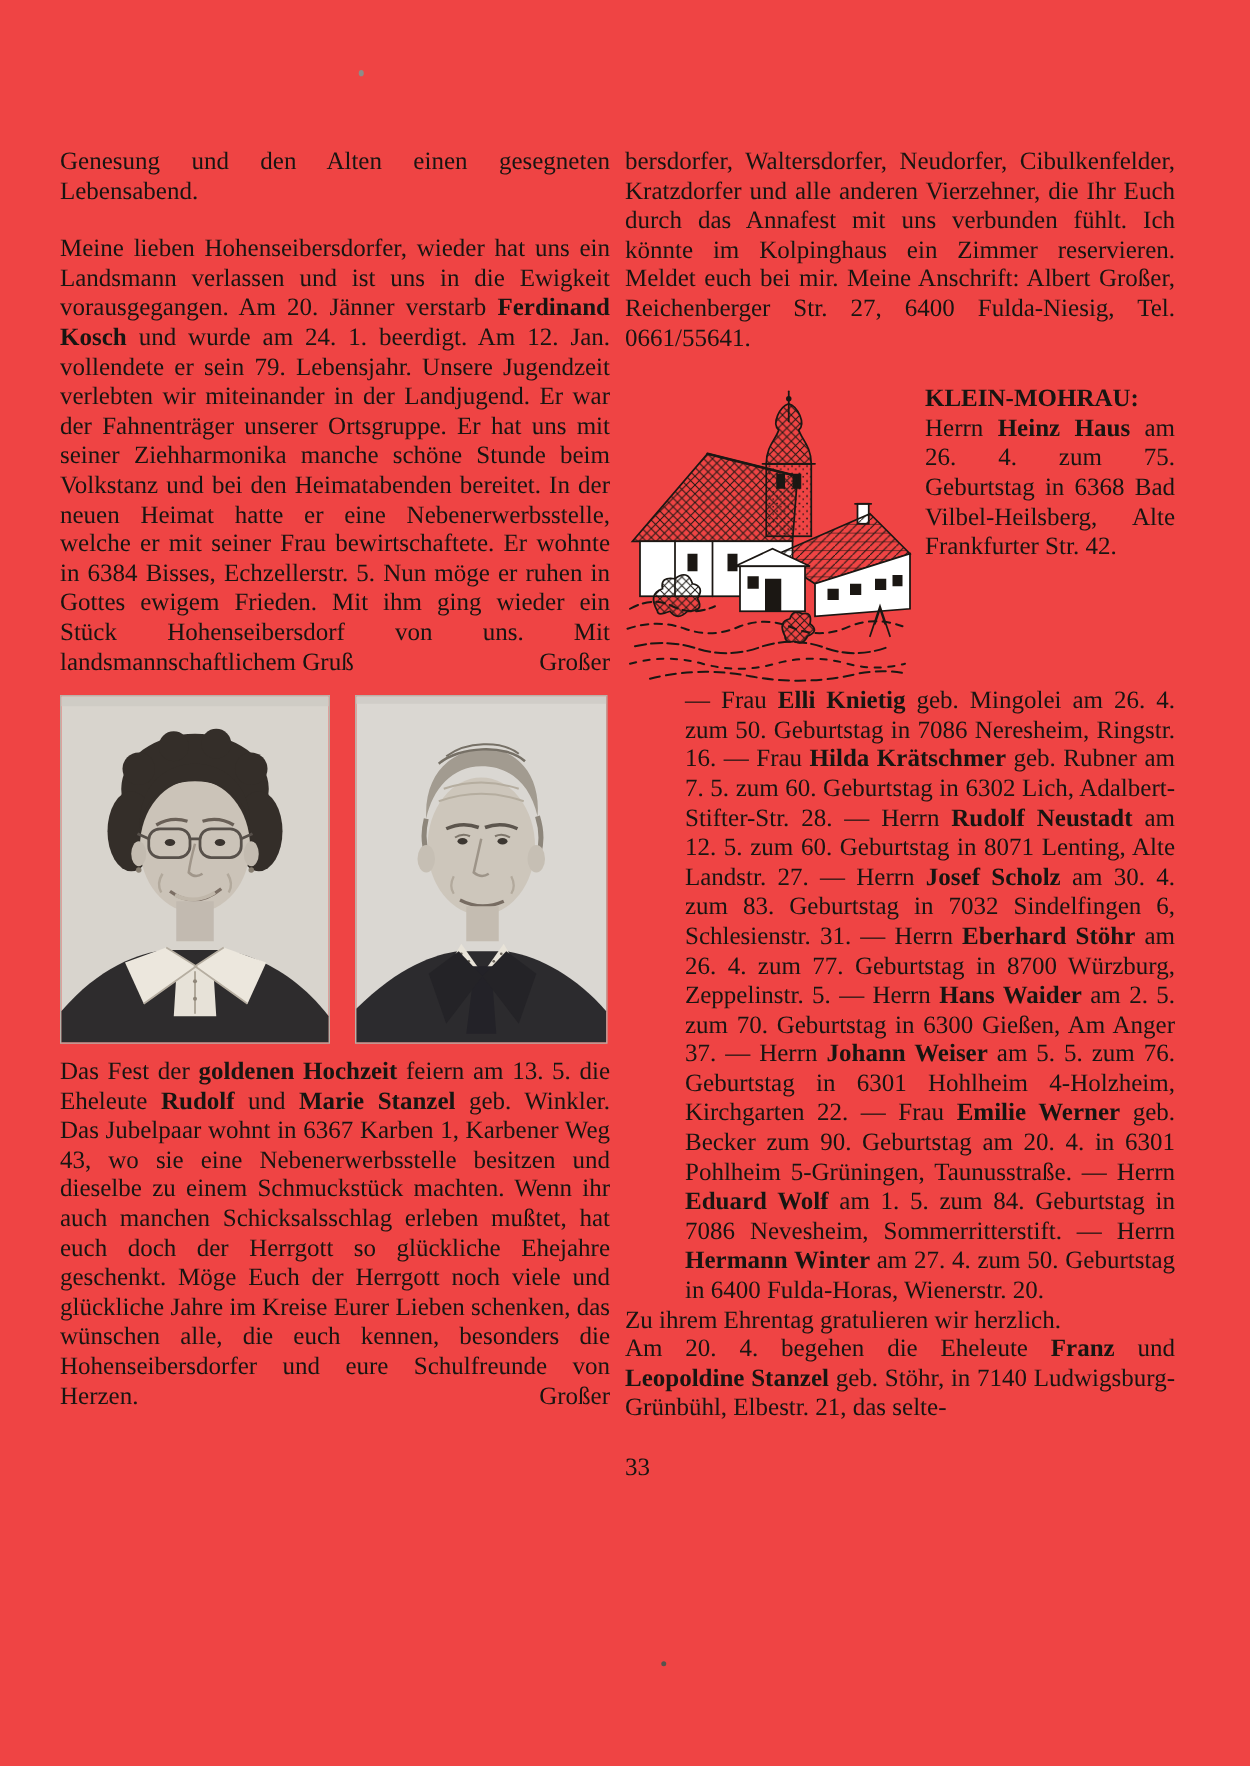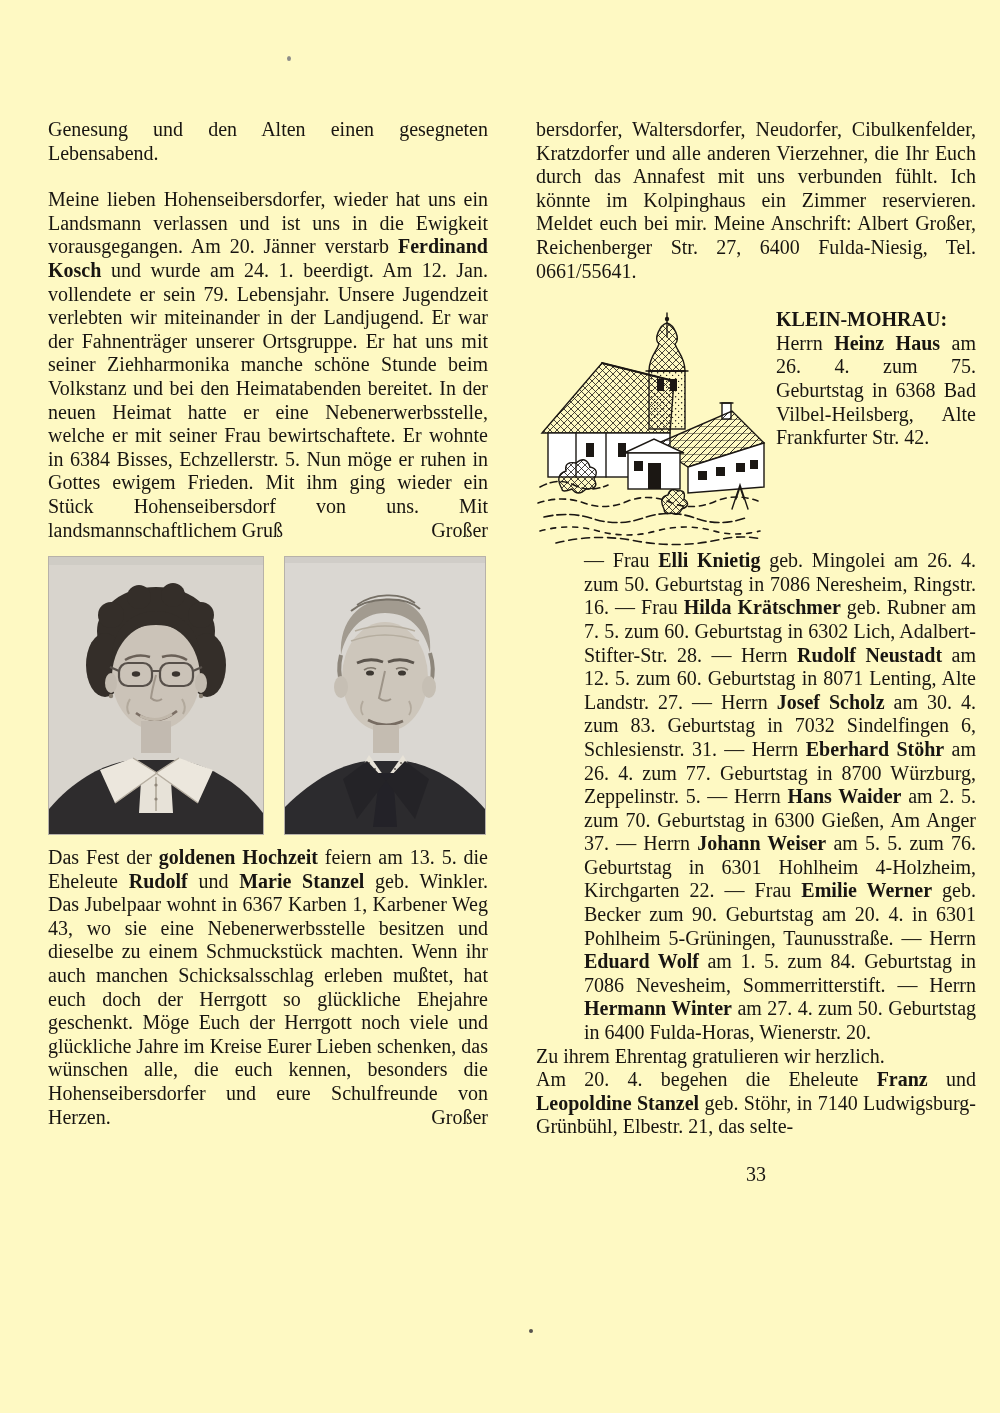--- a/index.html
+++ b/index.html
@@ -1,37 +1,37 @@
 <!DOCTYPE html>
 <html lang="de"><head>
 <meta charset="utf-8">
 <style>
   html,body{margin:0;padding:0;background:#ffffff;}
   .sheet{
     position:relative;width:1000px;height:1413px;margin:0;overflow:hidden;
-    background:#fef9c3;color:#181511;
+    background:#ef4444;color:#181511;
     font-family:"Liberation Serif","DejaVu Serif",serif;
     font-size:20px;line-height:23.6px;
   }
   .col{position:absolute;top:118px;width:440px;}
   .col-left{left:48px;}
-  .col-right{left:536px;}
+  .col-right{left:500px;}
   .para{text-align:justify;margin:0 0 23px 0;}
   .para.last{margin-bottom:0;}
   b{font-weight:700;}
   .sig{float:right;}
   .photos{display:flex;gap:20px;margin:14px 0 11px 0;}
   .photo{display:block;border:1px solid #b7b2a9;}
   .km{margin:0;}
   .church{float:left;width:230px;height:236px;margin:3px 10px 2px 0;}
   .km-head{font-weight:700;text-align:left;margin-top:25px;}
   .km-line{text-align:justify;}
   .km-list{clear:left;text-align:justify;margin-left:48px;}
   .closing-line{text-align:left;font-family:Liberation Serif, serif;}
-  .pageno{text-align:center;margin-top:24px;}
+  .pageno{text-align:left;margin-top:24px;}
   .speck{position:absolute;border-radius:50%;}
   .speck.a{left:287px;top:56px;width:4px;height:5px;background:#8d8d89;}
   .speck.b{left:529px;top:1329px;width:4px;height:4px;background:#57534d;}
 </style>
 </head>
 <body>
 
 <div class="sheet">
 
   <div class="speck a"></div>

